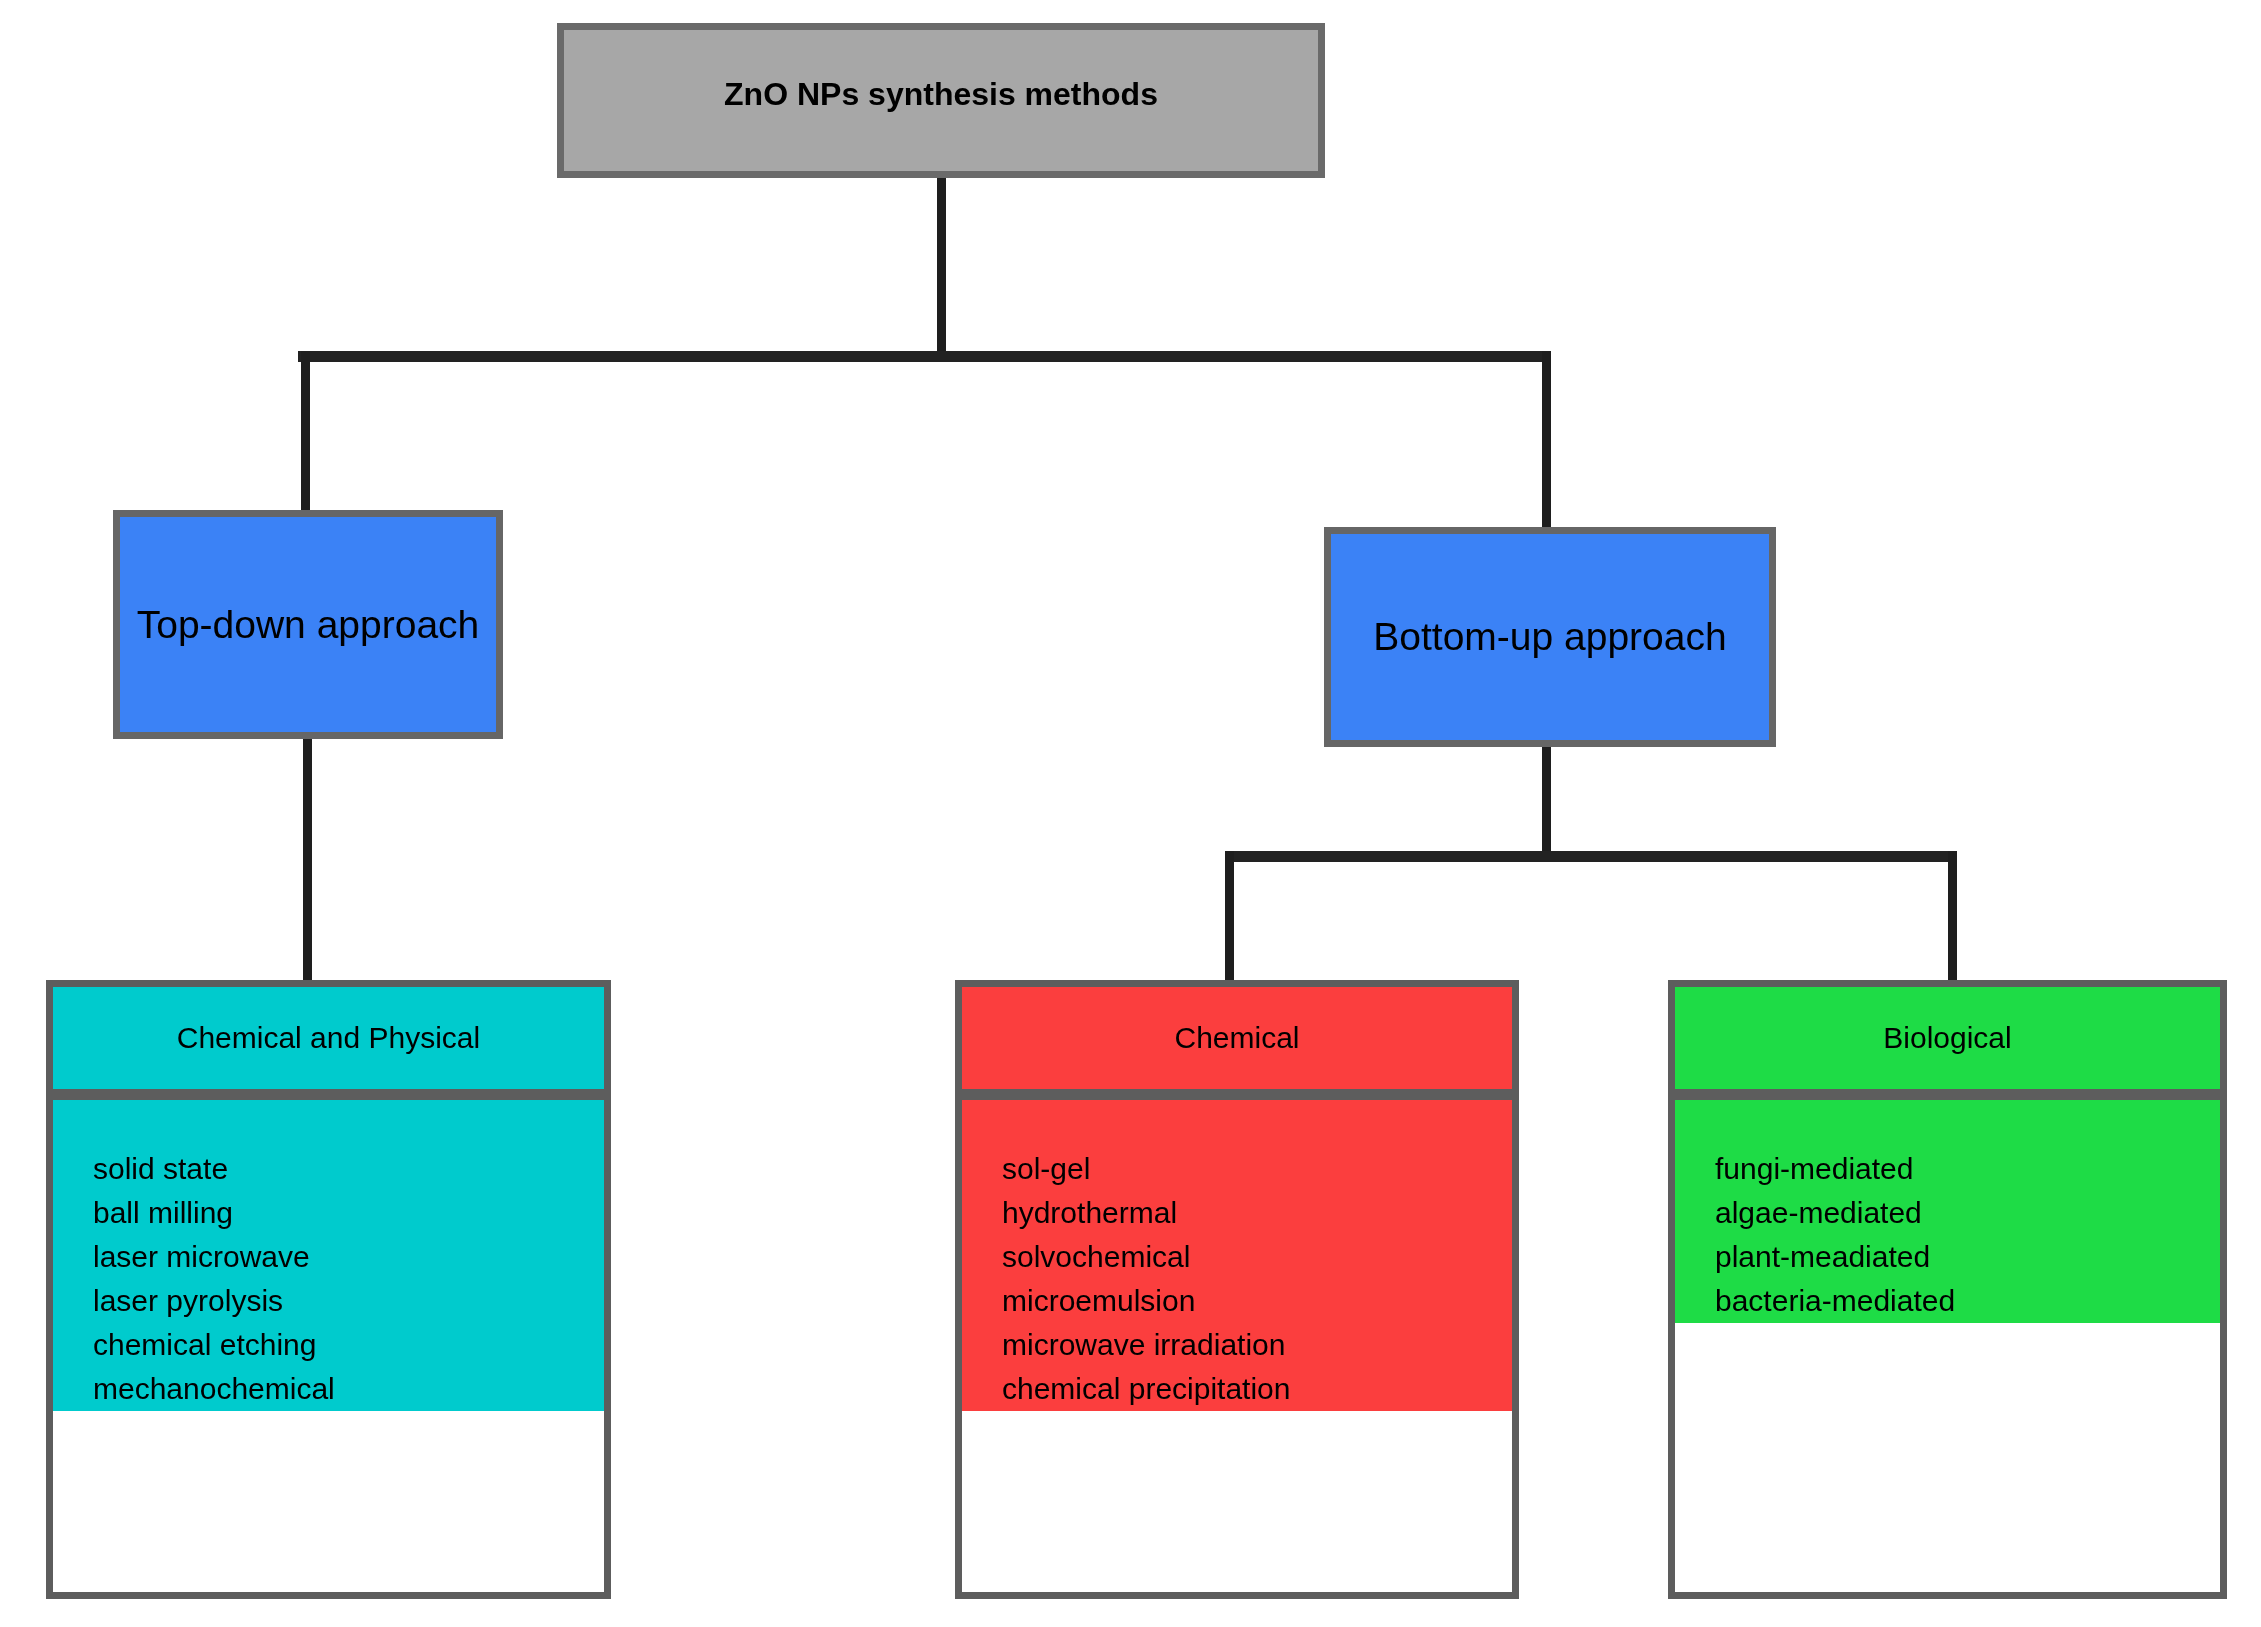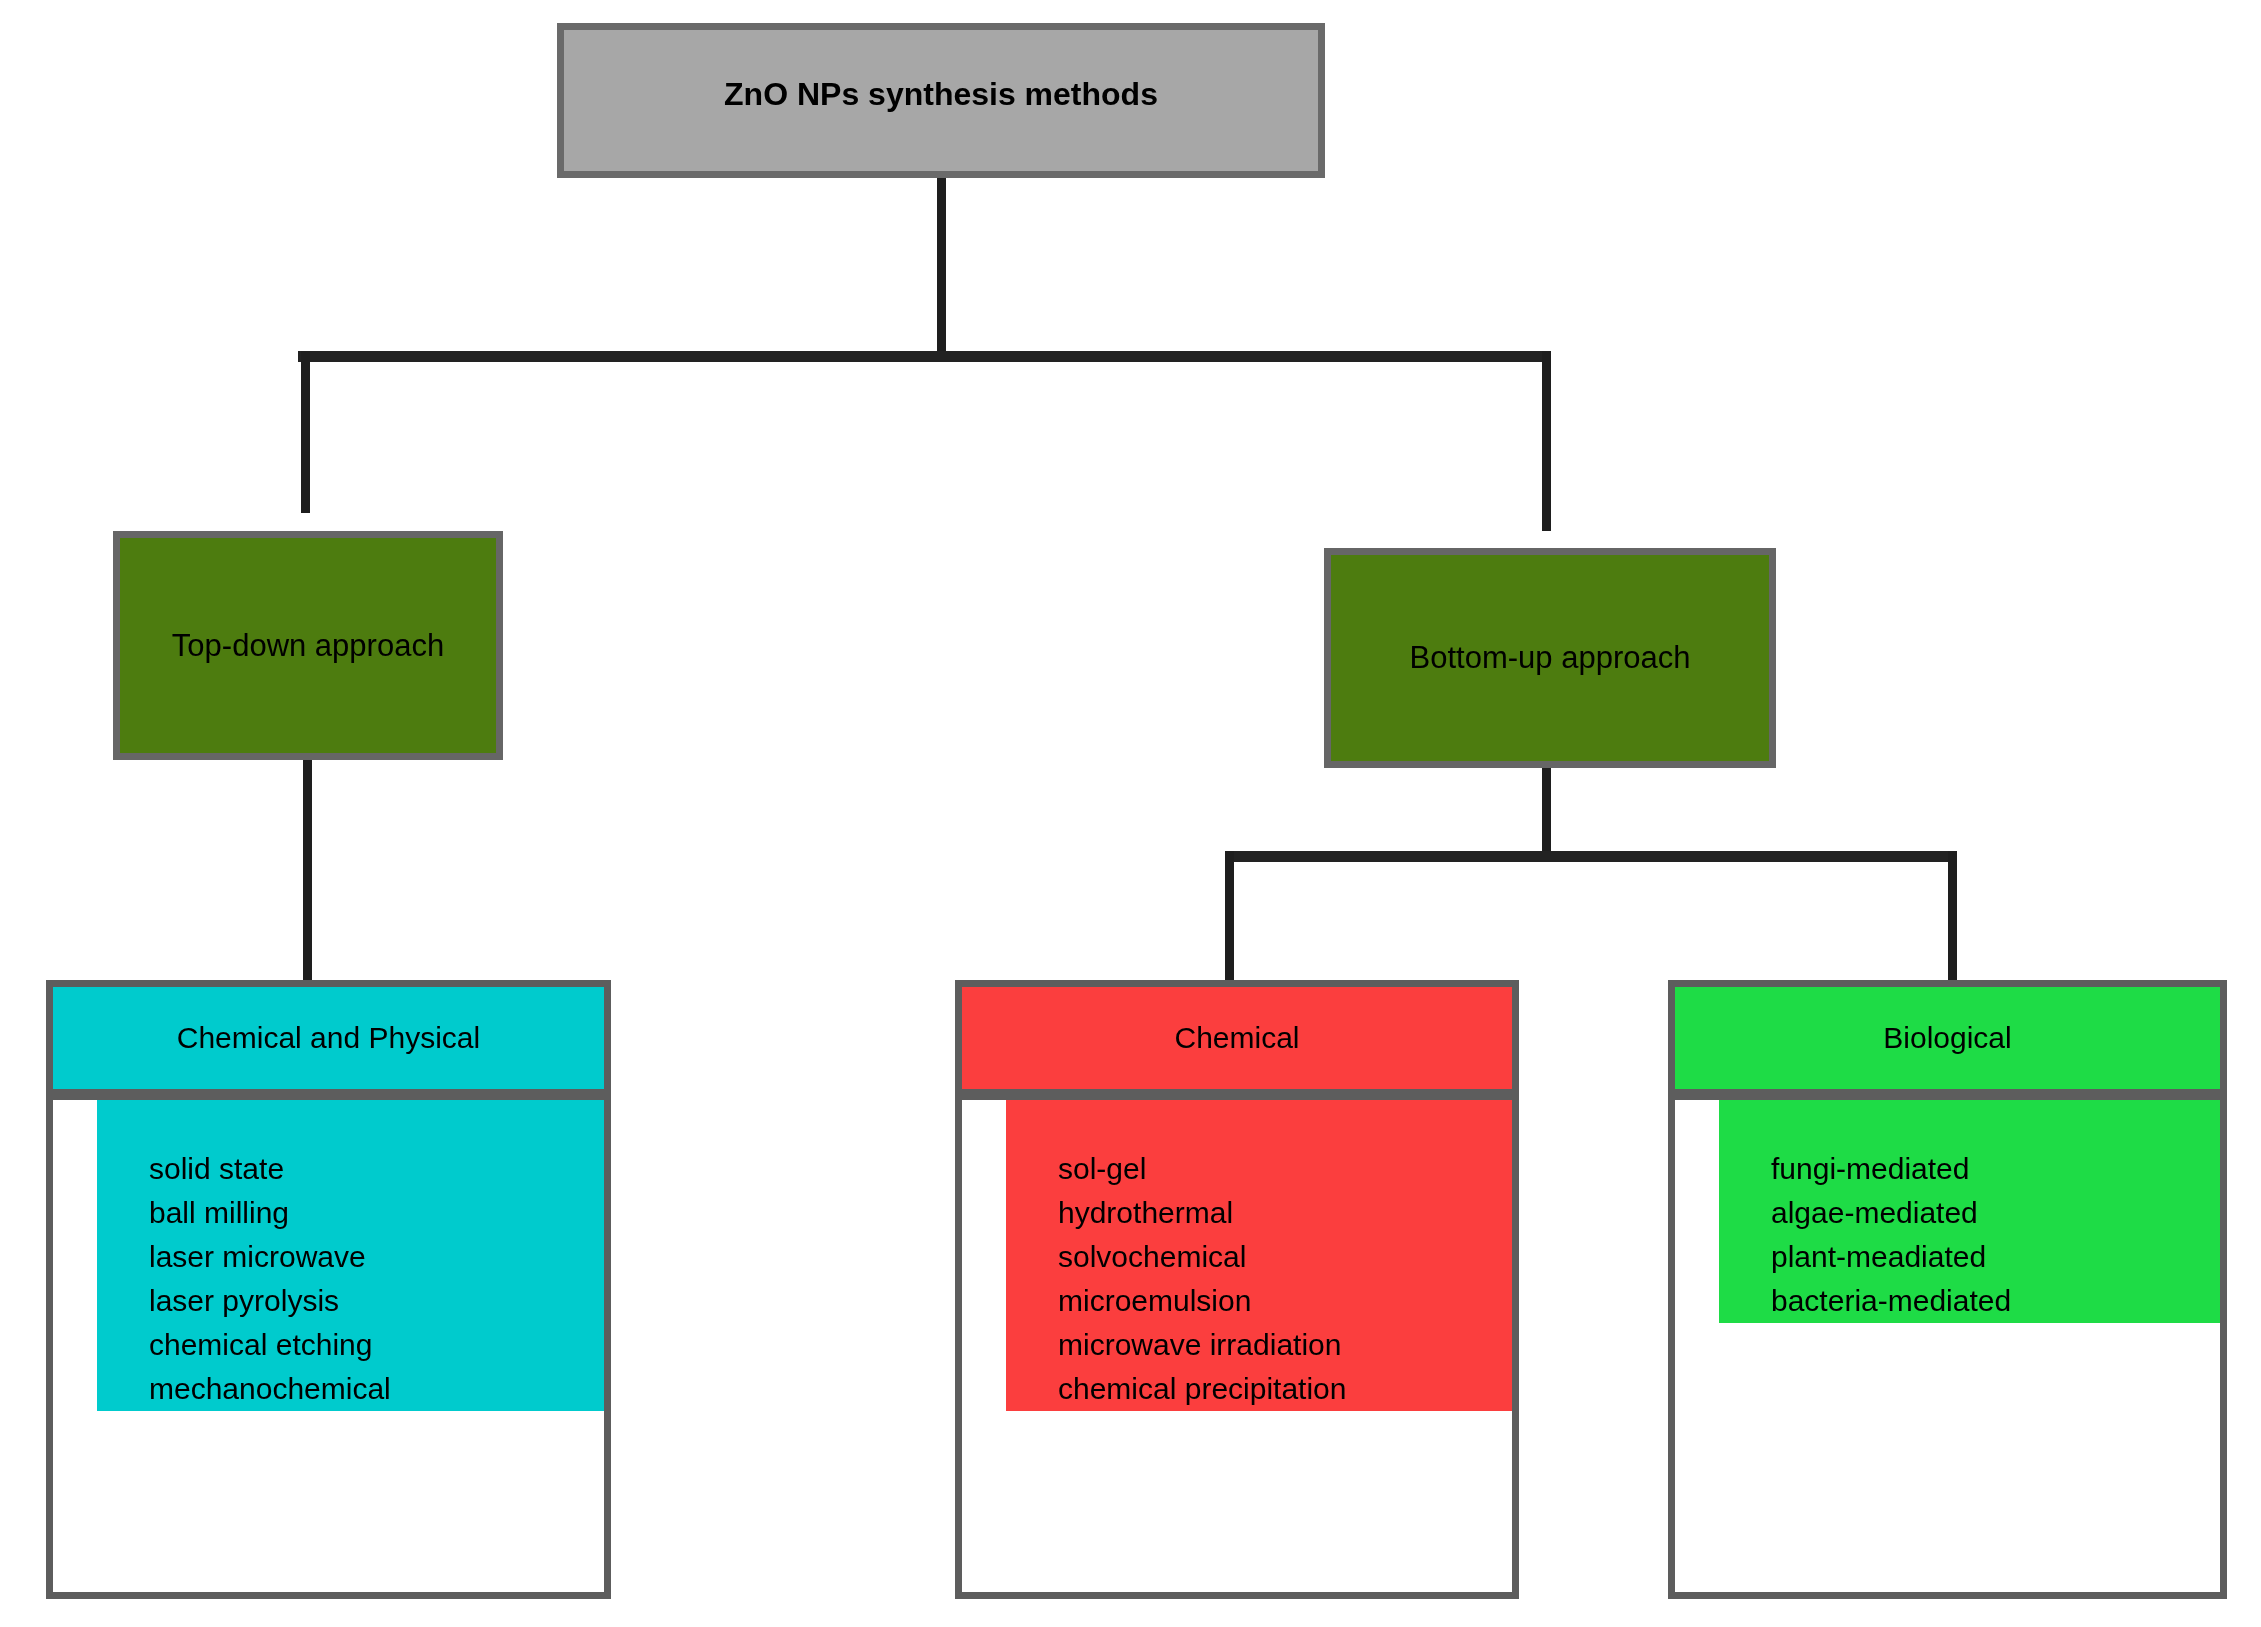--- a/index.html
+++ b/index.html
@@ -22,24 +22,23 @@
   }
   .root-box{
     left:557px; top:22.6px; width:768px; height:155px;
     background:#a7a7a7;
     border:7px solid #6a6a6a;
     font-weight:bold;
     font-size:32px;
     padding-bottom:12px;
   }
   .approach-box{
-    background:#4d7c0f;
+    background:#3b82f6;
     border:7px solid #666666;
-    font-size:31px;
-    margin-top:21px;
+    font-size:39px;
   }
   .topdown-box{ left:113px; top:510px; width:390px; height:229px; }
   .bottomup-box{ left:1324px; top:527px; width:452px; height:220px; }
 
   .line{ position:absolute; background:#1e1e1e; }
   .vline{ width:8.5px; }
   .hline{ height:10.6px; background:#222222; }
 
   .cat-box{
     position:absolute;
@@ -55,24 +54,23 @@
     box-sizing:border-box;
     height:113px;
     border-bottom:11.3px solid #5d5d5d;
     display:flex;
     align-items:center;
     justify-content:center;
     font-size:30px;
   }
   .cat-body{
     box-sizing:border-box;
-    padding:47px 14px 0 52px;
+    padding:47px 14px 0 40px;
     font-size:30px;
     line-height:44px;
-    margin-left:44px;
   }
   .list-item{ white-space:nowrap; }
 </style>
 </head>
 <body>
 
 <div class="canvas">
 
   <div class="line vline" style="left:937px; top:176px; height:180px;"></div>
   <div class="line hline" style="left:298px; top:351px; width:1253px;"></div>

